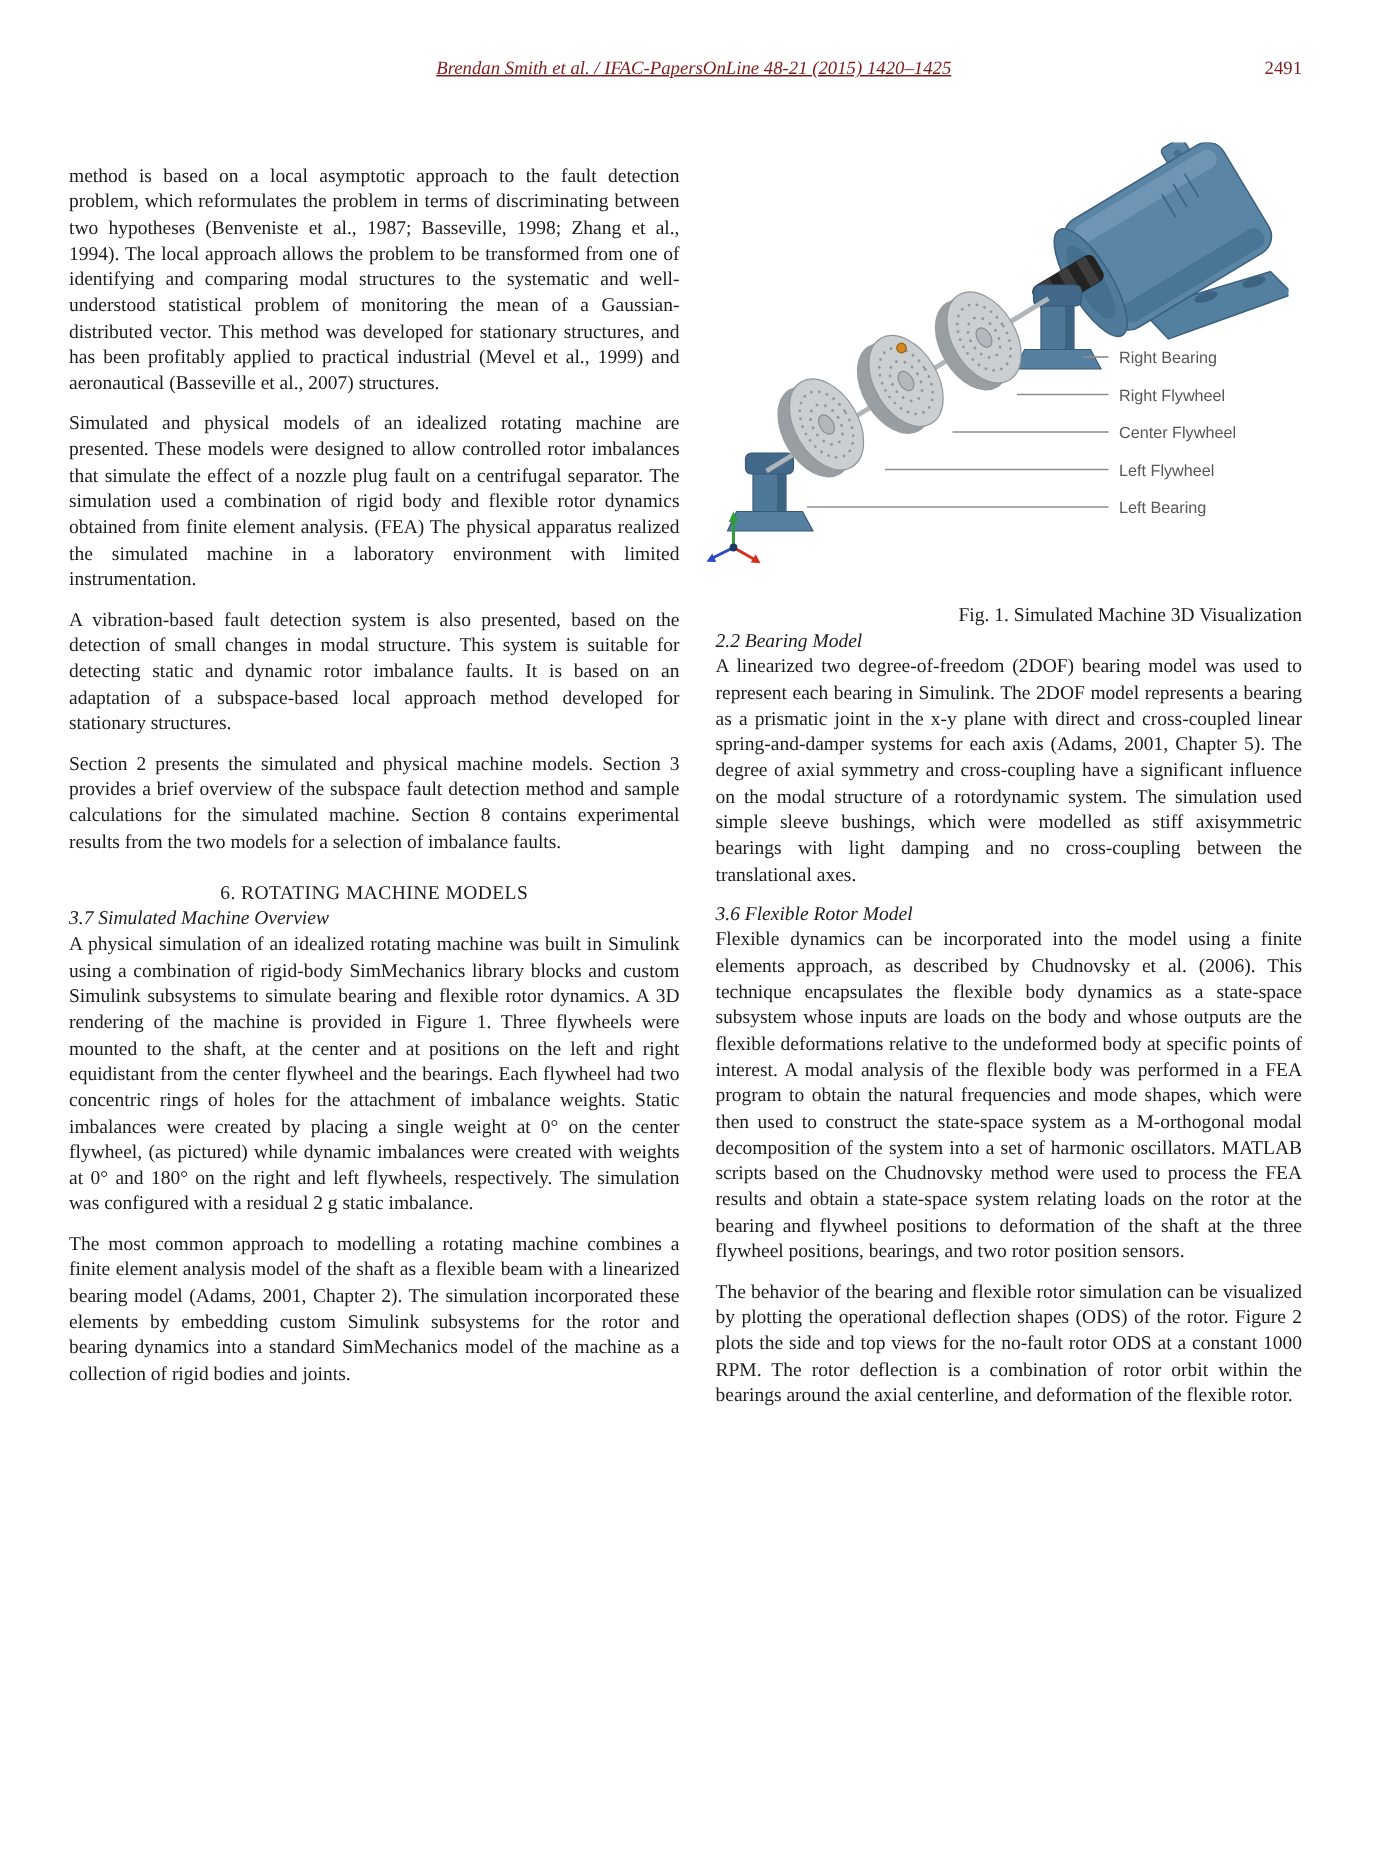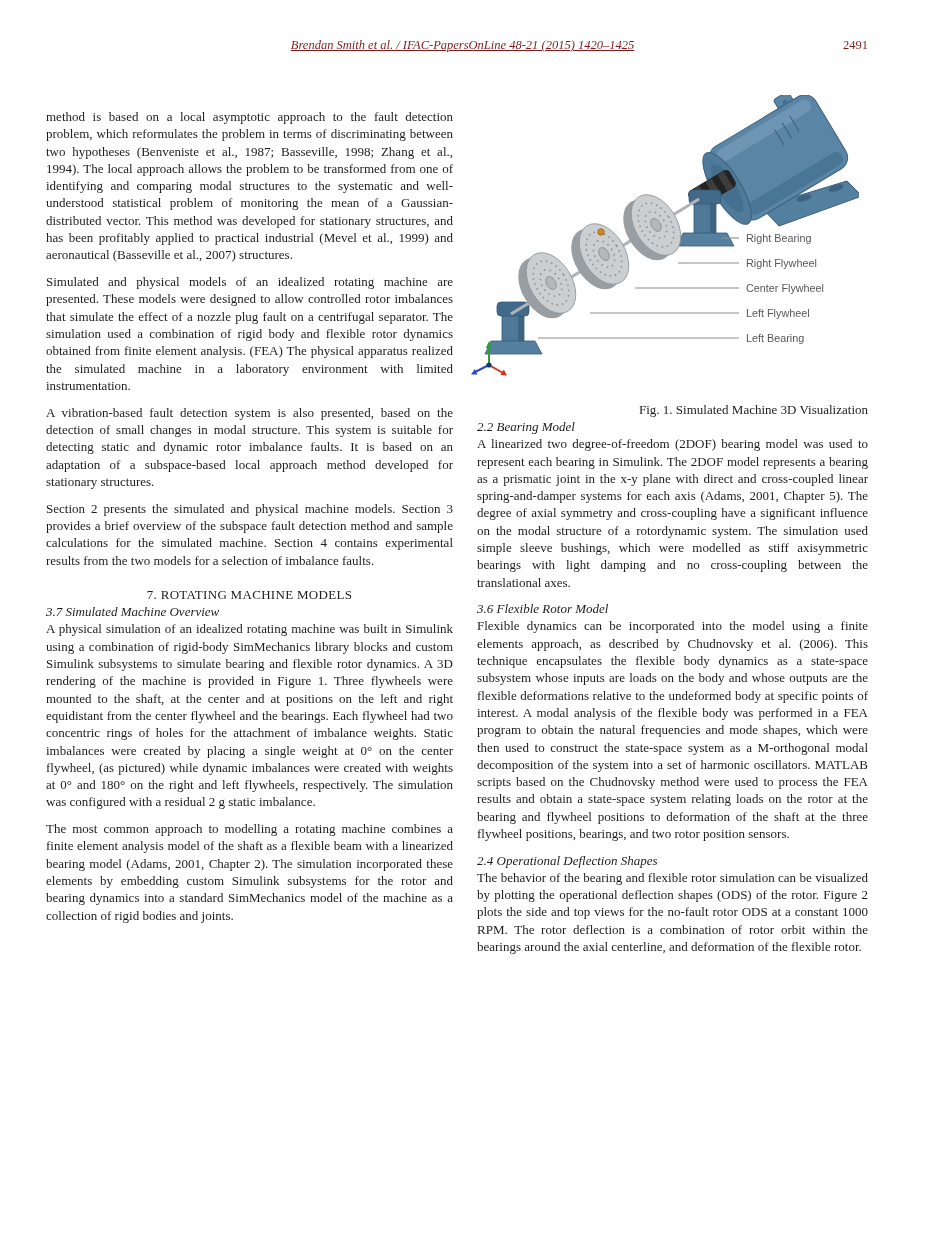--- a/index.html
+++ b/index.html
@@ -32,22 +32,22 @@
 
   <div class="running-head">
     <span>Brendan Smith et al. / IFAC-PapersOnLine 48-21 (2015) 1420–1425</span>
     <span class="pagenum">2491</span>
   </div>
 
   <div class="col col-left">
     <p class="body">method is based on a local asymptotic approach to the fault detection problem, which reformulates the problem in terms of discriminating between two hypotheses (Benveniste et al., 1987; Basseville, 1998; Zhang et al., 1994). The local approach allows the problem to be transformed from one of identifying and comparing modal structures to the systematic and well-understood statistical problem of monitoring the mean of a Gaussian-distributed vector. This method was developed for stationary structures, and has been profitably applied to practical industrial (Mevel et al., 1999) and aeronautical (Basseville et al., 2007) structures.</p>
     <p class="body">Simulated and physical models of an idealized rotating machine are presented. These models were designed to allow controlled rotor imbalances that simulate the effect of a nozzle plug fault on a centrifugal separator. The simulation used a combination of rigid body and flexible rotor dynamics obtained from finite element analysis. (FEA) The physical apparatus realized the simulated machine in a laboratory environment with limited instrumentation.</p>
     <p class="body">A vibration-based fault detection system is also presented, based on the detection of small changes in modal structure. This system is suitable for detecting static and dynamic rotor imbalance faults. It is based on an adaptation of a subspace-based local approach method developed for stationary structures.</p>
-    <p class="body">Section 2 presents the simulated and physical machine models. Section 3 provides a brief overview of the subspace fault detection method and sample calculations for the simulated machine. Section 4 contains experimental results from the two models for a selection of imbalance faults.</p>
-    <h2 class="sec">7. ROTATING MACHINE MODELS</h2>
+    <p class="body">Section 2 presents the simulated and physical machine models. Section 3 provides a brief overview of the subspace fault detection method and sample calculations for the simulated machine. Section 8 contains experimental results from the two models for a selection of imbalance faults.</p>
+    <h2 class="sec">6. ROTATING MACHINE MODELS</h2>
     <h3 class="subsec subsec-left">3.7 Simulated Machine Overview</h3>
     <p class="body">A physical simulation of an idealized rotating machine was built in Simulink using a combination of rigid-body SimMechanics library blocks and custom Simulink subsystems to simulate bearing and flexible rotor dynamics. A 3D rendering of the machine is provided in Figure 1. Three flywheels were mounted to the shaft, at the center and at positions on the left and right equidistant from the center flywheel and the bearings. Each flywheel had two concentric rings of holes for the attachment of imbalance weights. Static imbalances were created by placing a single weight at 0° on the center flywheel, (as pictured) while dynamic imbalances were created with weights at 0° and 180° on the right and left flywheels, respectively. The simulation was configured with a residual 2 g static imbalance.</p>
     <p class="body">The most common approach to modelling a rotating machine combines a finite element analysis model of the shaft as a flexible beam with a linearized bearing model (Adams, 2001, Chapter 2). The simulation incorporated these elements by embedding custom Simulink subsystems for the rotor and bearing dynamics into a standard SimMechanics model of the machine as a collection of rigid bodies and joints.</p>
   </div>
 
   <div class="figwrap">
     <svg viewBox="0 0 410 300" aria-hidden="true">
 
       <g>
         <polygon points="312,112 398,86 413,101 330,131" fill="#54809f" stroke="#3a5f7e" stroke-width="1"></polygon>
@@ -142,17 +142,16 @@
       </g>
     </svg>
   </div>
 
   <div class="col col-right">
     <p class="caption">Fig. 1. Simulated Machine 3D Visualization</p>
     <h3 class="subsec h-bearing">2.2 Bearing Model</h3>
     <p class="body">A linearized two degree-of-freedom (2DOF) bearing model was used to represent each bearing in Simulink. The 2DOF model represents a bearing as a prismatic joint in the x-y plane with direct and cross-coupled linear spring-and-damper systems for each axis (Adams, 2001, Chapter 5). The degree of axial symmetry and cross-coupling have a significant influence on the modal structure of a rotordynamic system. The simulation used simple sleeve bushings, which were modelled as stiff axisymmetric bearings with light damping and no cross-coupling between the translational axes.</p>
     <h3 class="subsec h-flex">3.6 Flexible Rotor Model</h3>
     <p class="body">Flexible dynamics can be incorporated into the model using a finite elements approach, as described by Chudnovsky et al. (2006). This technique encapsulates the flexible body dynamics as a state-space subsystem whose inputs are loads on the body and whose outputs are the flexible deformations relative to the undeformed body at specific points of interest. A modal analysis of the flexible body was performed in a FEA program to obtain the natural frequencies and mode shapes, which were then used to construct the state-space system as a M-orthogonal modal decomposition of the system into a set of harmonic oscillators. MATLAB scripts based on the Chudnovsky method were used to process the FEA results and obtain a state-space system relating loads on the rotor at the bearing and flywheel positions to deformation of the shaft at the three flywheel positions, bearings, and two rotor position sensors.</p>
-    <h3 class="subsec h-ods">2.4 Operational Deflection Shapes</h3>
     <p class="body">The behavior of the bearing and flexible rotor simulation can be visualized by plotting the operational deflection shapes (ODS) of the rotor. Figure 2 plots the side and top views for the no-fault rotor ODS at a constant 1000 RPM. The rotor deflection is a combination of rotor orbit within the bearings around the axial centerline, and deformation of the flexible rotor.</p>
   </div>
 
 </div>
 
 </body></html>

